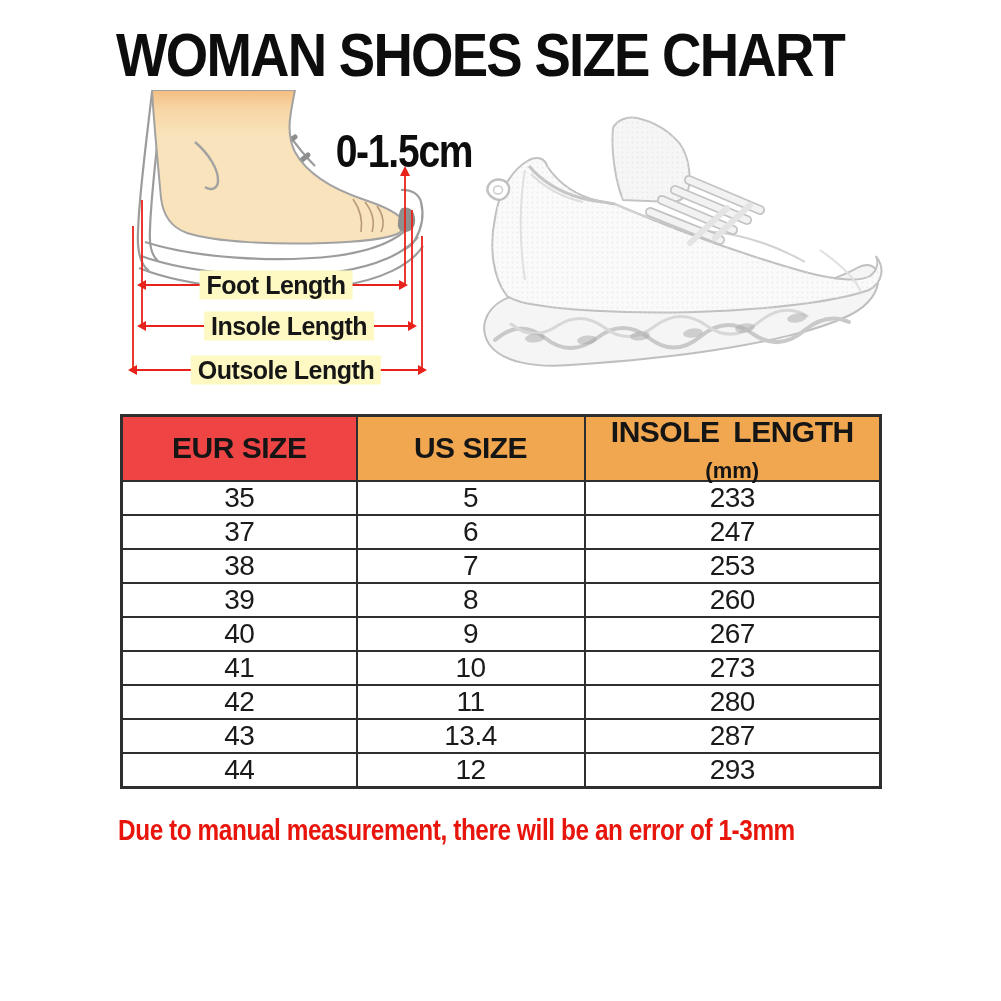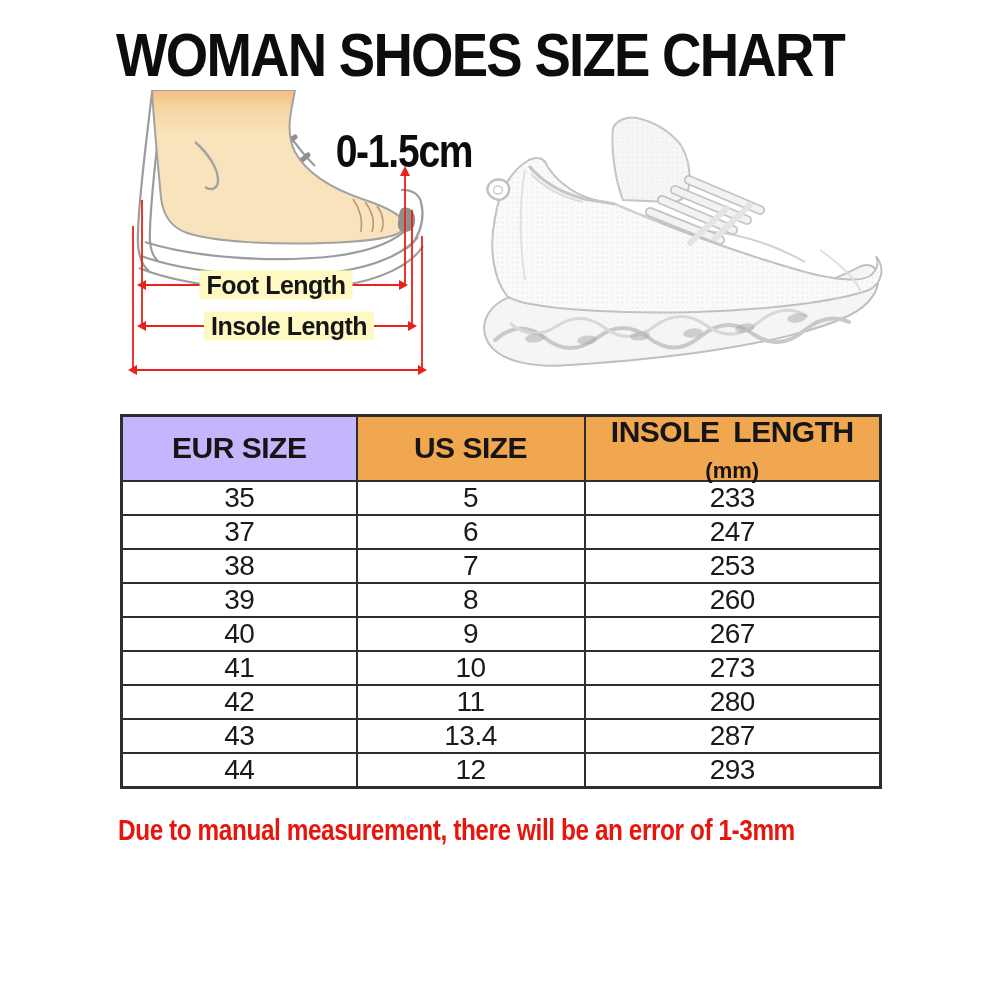--- a/index.html
+++ b/index.html
@@ -106,20 +106,21 @@
       <polygon points="12,236 21,231 21,241"></polygon>
       <polygon points="292,236 283,231 283,241"></polygon>
       <polygon points="3,280 12,275 12,285"></polygon>
       <polygon points="302,280 293,275 293,285"></polygon>
     </g>
   </svg>
 
   <div class="gap-label" style="left:404px;top:151px;">0-1.5cm</div>
   <div class="diag-label" style="left:276px;top:285px;">Foot Length</div>
   <div class="diag-label" style="left:289px;top:326px;">Insole Length</div>
+  <div class="diag-label" style="left:286px;top:370px;">Outsole Length</div>
 
   <svg class="sneaker-svg" viewBox="0 0 430 280">
     <defs>
       <pattern id="mesh" width="5" height="5" patternUnits="userSpaceOnUse">
         <circle cx="2.5" cy="2.5" r="0.9" fill="#e7e7e7"></circle>
       </pattern>
     </defs>
 
     <g>
       <path d="M 38,200 C 20,210 14,228 24,244 C 36,262 70,268 105,265
@@ -196,21 +197,21 @@
   </svg>
 
   <table class="size-chart">
     <colgroup>
       <col style="width:235px">
         <col style="width:228px">
         <col style="width:296px">
     </colgroup>
     <thead>
       <tr>
-        <th style="background-color: #c4b5fd;">EUR SIZE</th>
+        <th style="background-color: #ef4444;">EUR SIZE</th>
         <th style="background-color: rgb(241, 167, 80);">US SIZE</th>
         <th style="background-color: rgb(241, 167, 80);">
           <span class="hdr-main">INSOLE LENGTH</span>
           <span class="hdr-sub">(mm)</span>
         </th>
       </tr>
     </thead>
     <tbody>
         <tr>
           <td>35</td>

